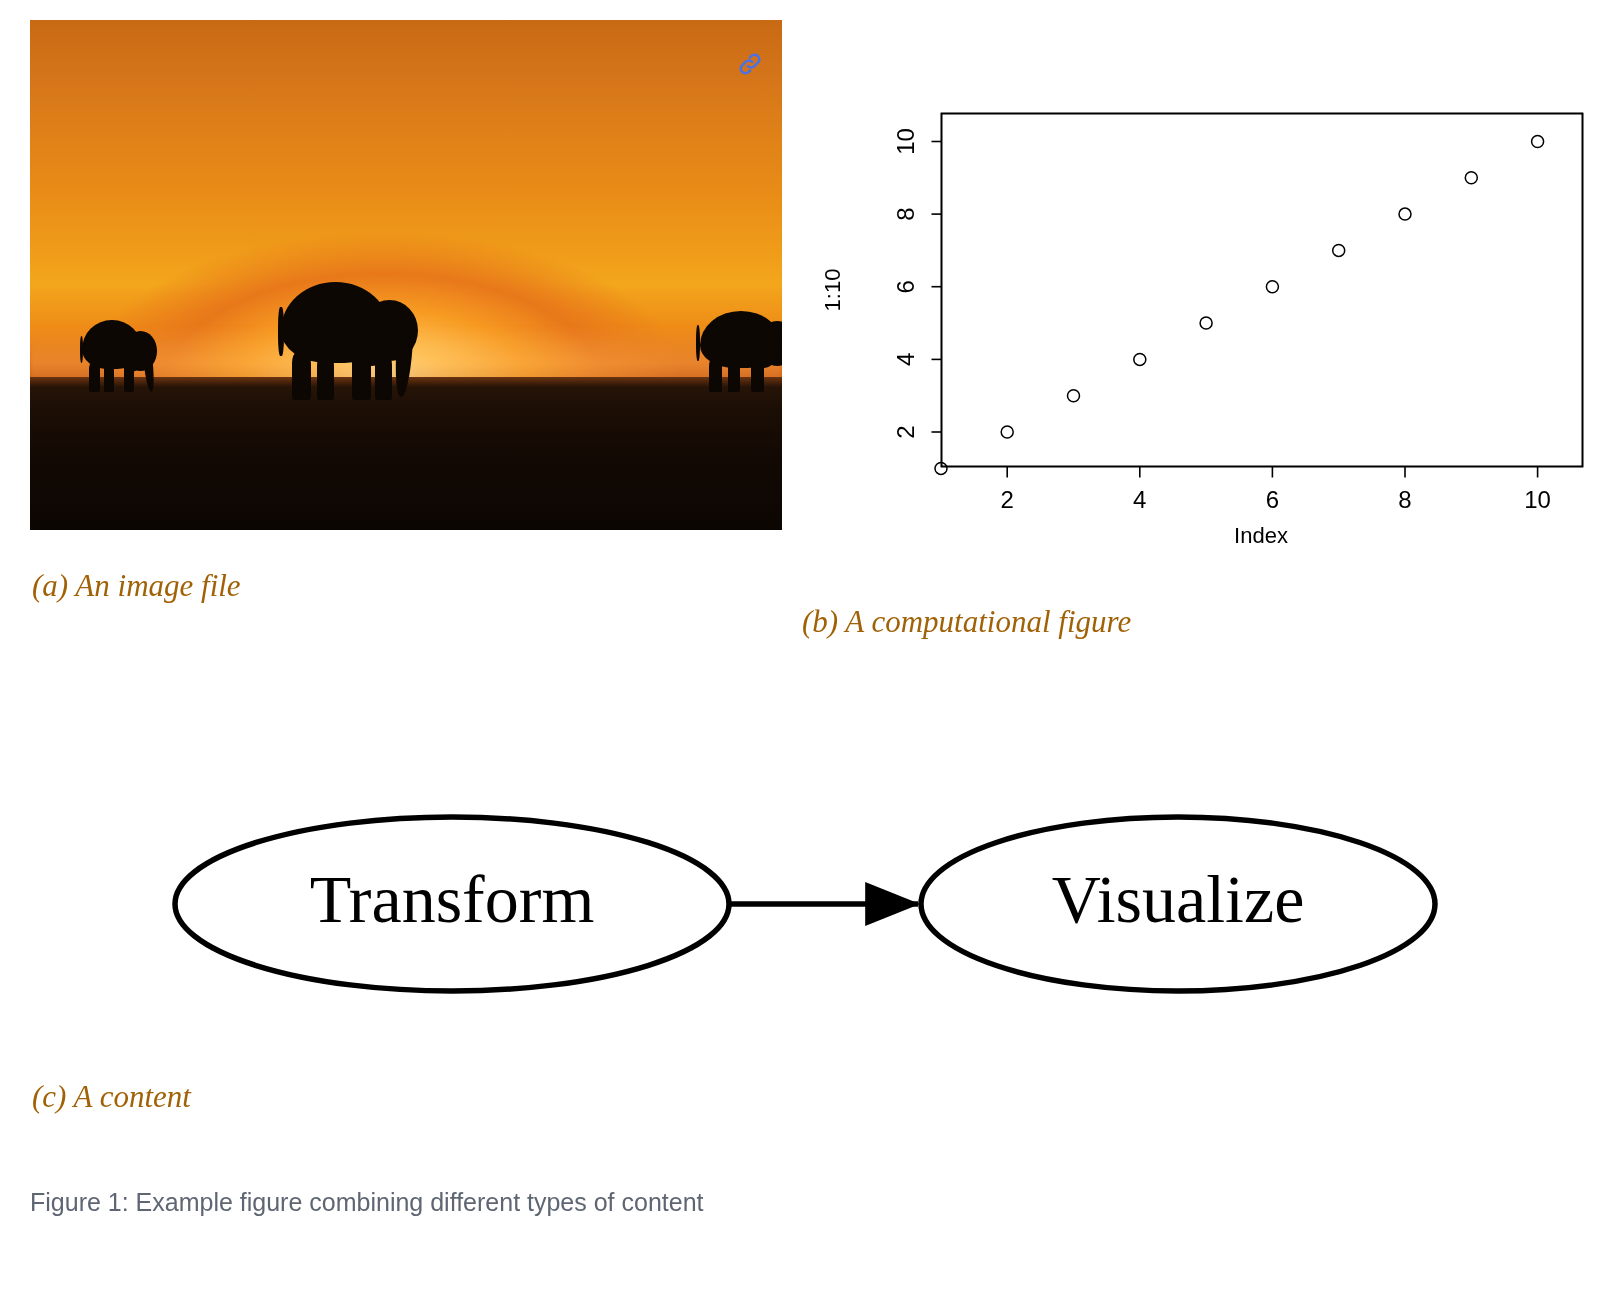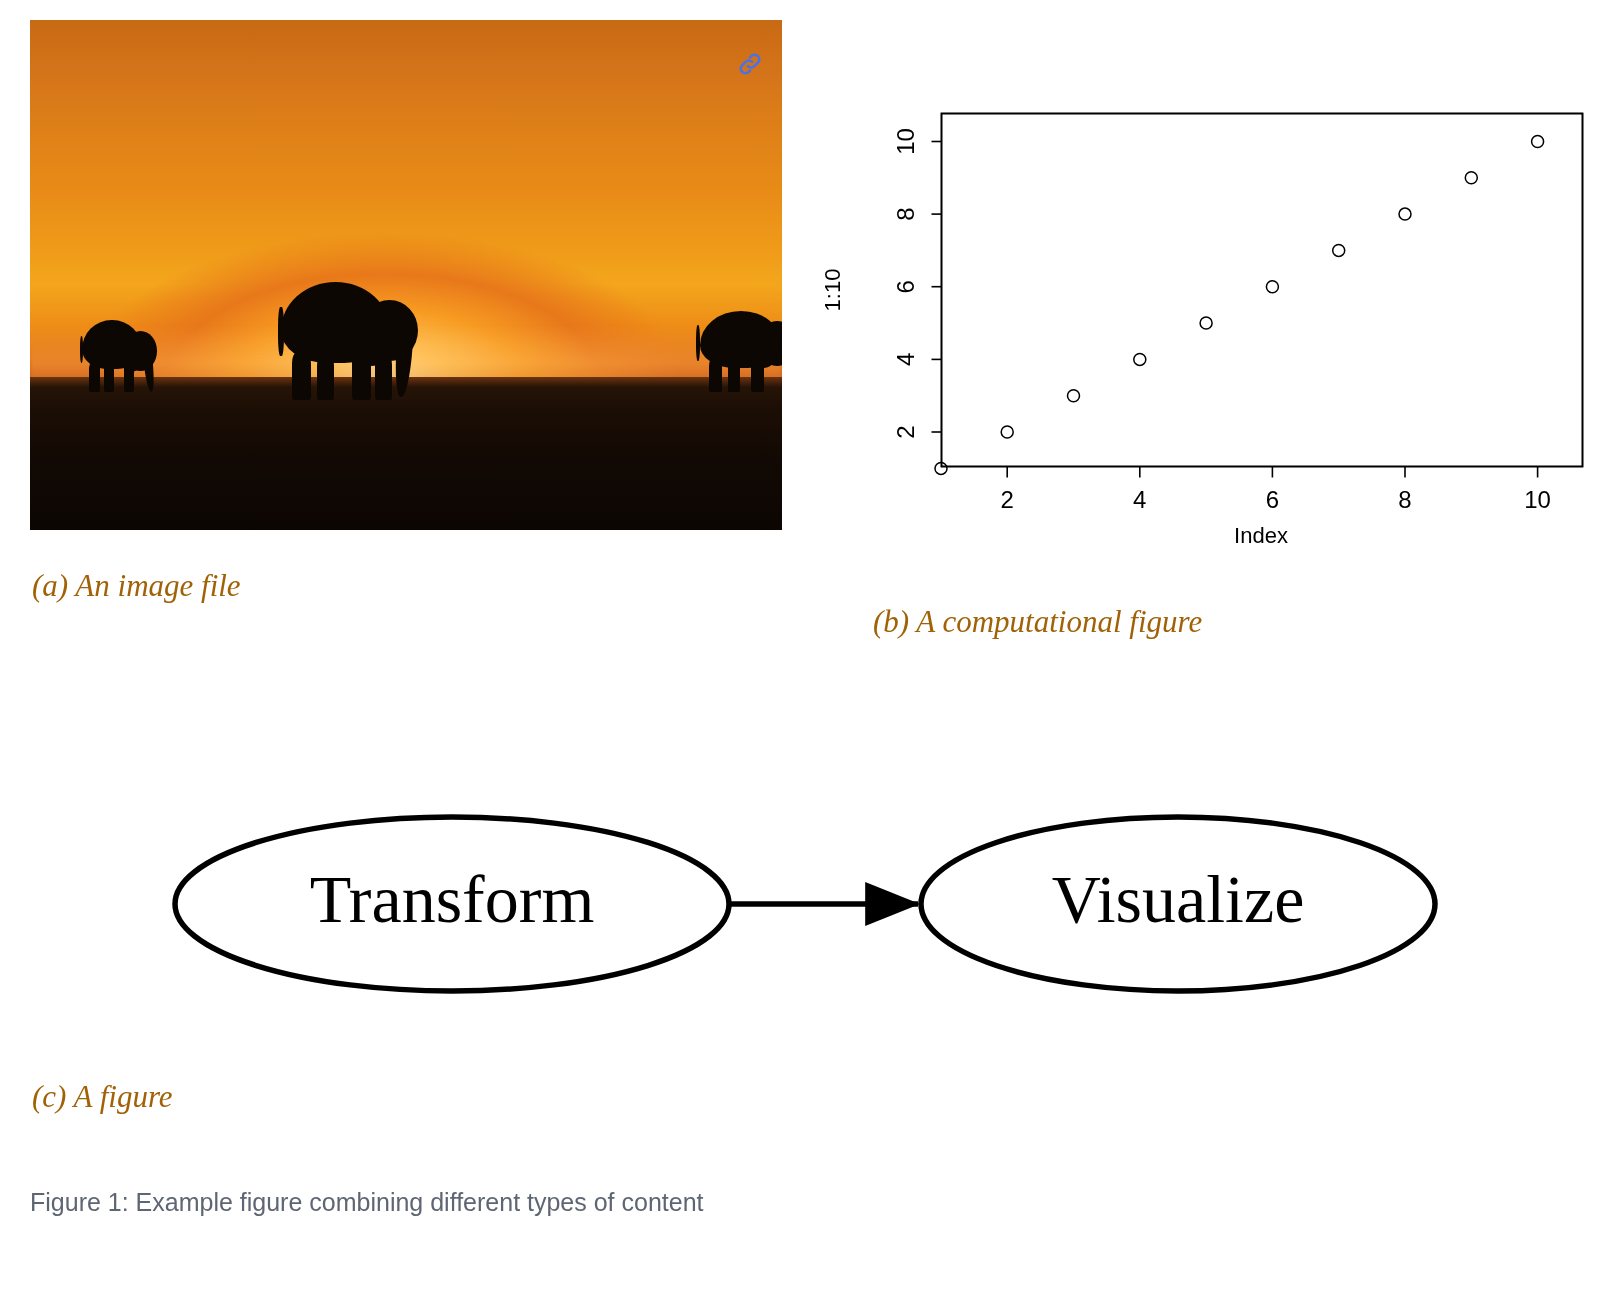--- a/index.html
+++ b/index.html
@@ -149,21 +149,21 @@
   
   .subcaption {
     position: absolute;
     font-style: italic;
     font-size: 31px;
     color: #a16207;
     white-space: nowrap;
     font-family: Liberation Serif, serif;
   }
   #caption-a { left: 32px; top: 568px; }
-  #caption-b { left: 873px; top: 604px; }
+  #caption-b { left: 802px; top: 604px; }
   #caption-c { left: 32px; top: 1079px; }
 
   #figure-caption {
     position: absolute;
     left: 30px;
     top: 1188px;
     font-size: 25px;
     color: #5f6673;
     white-space: nowrap;
   }
@@ -312,15 +312,15 @@
 
     <line x1="580" y1="112" x2="768" y2="112" stroke="#000000" stroke-width="5.5" marker-end="url(#arrowhead)"></line>
 
     <g>
       <ellipse cx="1028" cy="112" rx="257" ry="87" fill="#ffffff" stroke="#000000" stroke-width="5.5"></ellipse>
       <text x="1028" y="130" text-anchor="middle" font-family="'Liberation Serif', serif" font-size="68" fill="#000000">Visualize</text>
     </g>
   </svg>
 </div>
 
-<div class="subcaption" id="caption-c">(c) A figure</div>
+<div class="subcaption" id="caption-c">(c) A content</div>
 
 <div id="figure-caption">Figure 1: Example figure combining different types of content</div>
 
 </body></html>

